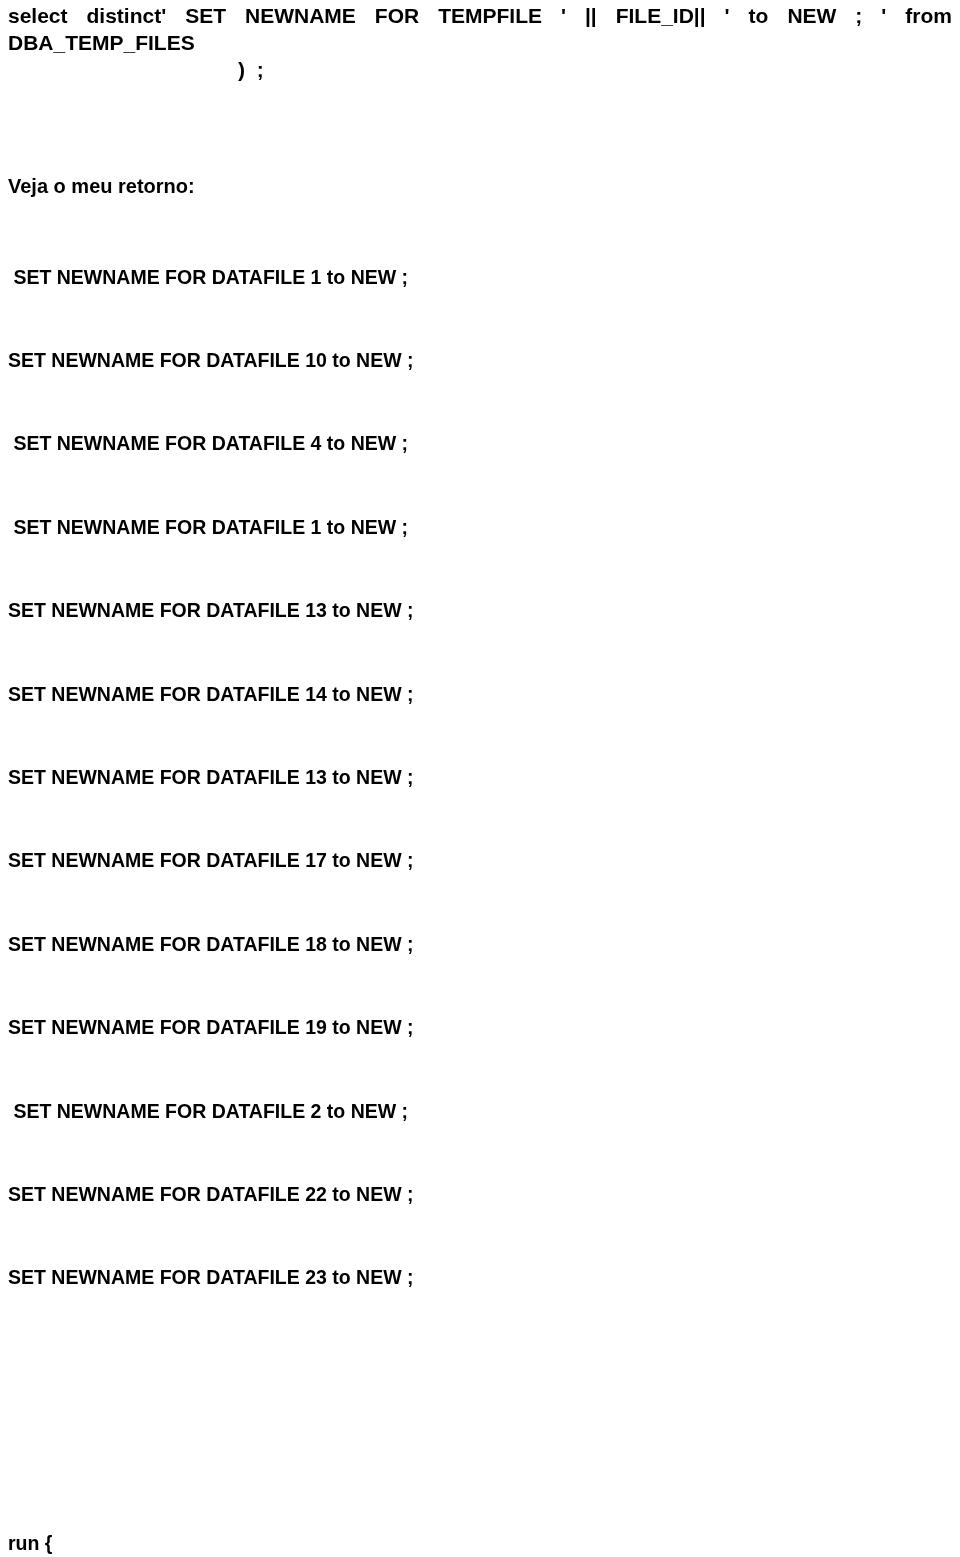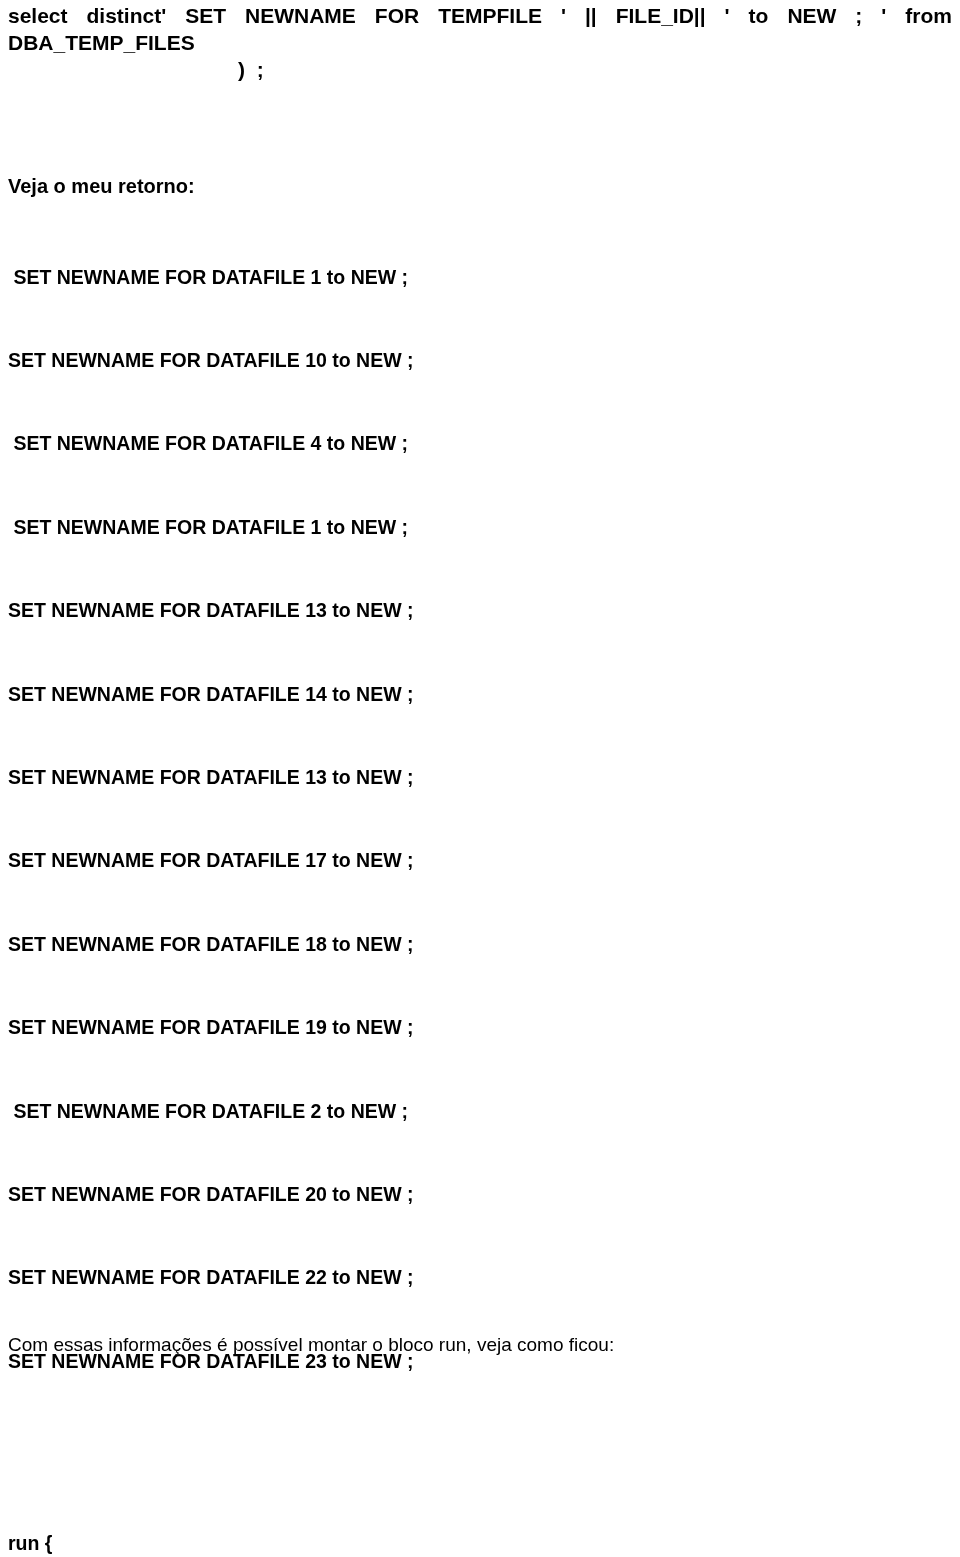--- a/index.html
+++ b/index.html
@@ -127,37 +127,35 @@
     <span class="row">SET NEWNAME FOR DATAFILE 10 to NEW ;</span>
     <span class="row">SET NEWNAME FOR DATAFILE 4 to NEW ;</span>
     <span class="row">SET NEWNAME FOR DATAFILE 1 to NEW ;</span>
     <span class="row">SET NEWNAME FOR DATAFILE 13 to NEW ;</span>
     <span class="row">SET NEWNAME FOR DATAFILE 14 to NEW ;</span>
     <span class="row">SET NEWNAME FOR DATAFILE 13 to NEW ;</span>
     <span class="row">SET NEWNAME FOR DATAFILE 17 to NEW ;</span>
     <span class="row">SET NEWNAME FOR DATAFILE 18 to NEW ;</span>
     <span class="row">SET NEWNAME FOR DATAFILE 19 to NEW ;</span>
     <span class="row">SET NEWNAME FOR DATAFILE 2 to NEW ;</span>
-    <span class="row">SET NEWNAME FOR DATAFILE 20 to NEW ;</span>
     <span class="row">SET NEWNAME FOR DATAFILE 22 to NEW ;</span>
     <span class="row">SET NEWNAME FOR DATAFILE 23 to NEW ;</span>
     
     
     
     
     
     
     
     
     
     
     
   </div>
 
-  <div class="mid-par">Com essas informações é possível montar o bloco run, veja como ficou:</div>
 
   <div class="run-block">
     <span class="row">run {</span>
     
     
   </div>
 
 </div>
 
 </body></html>

